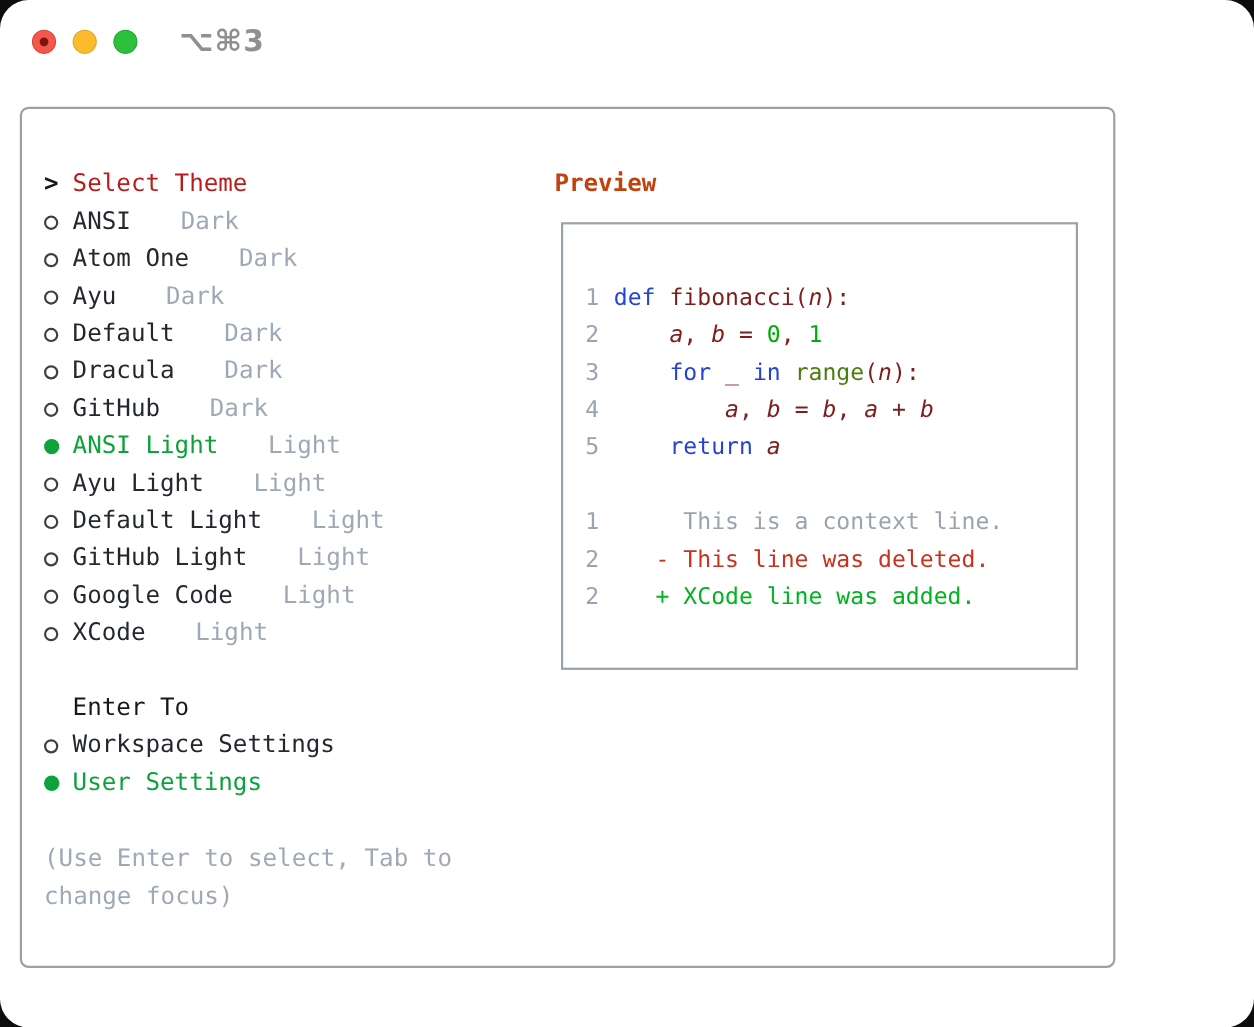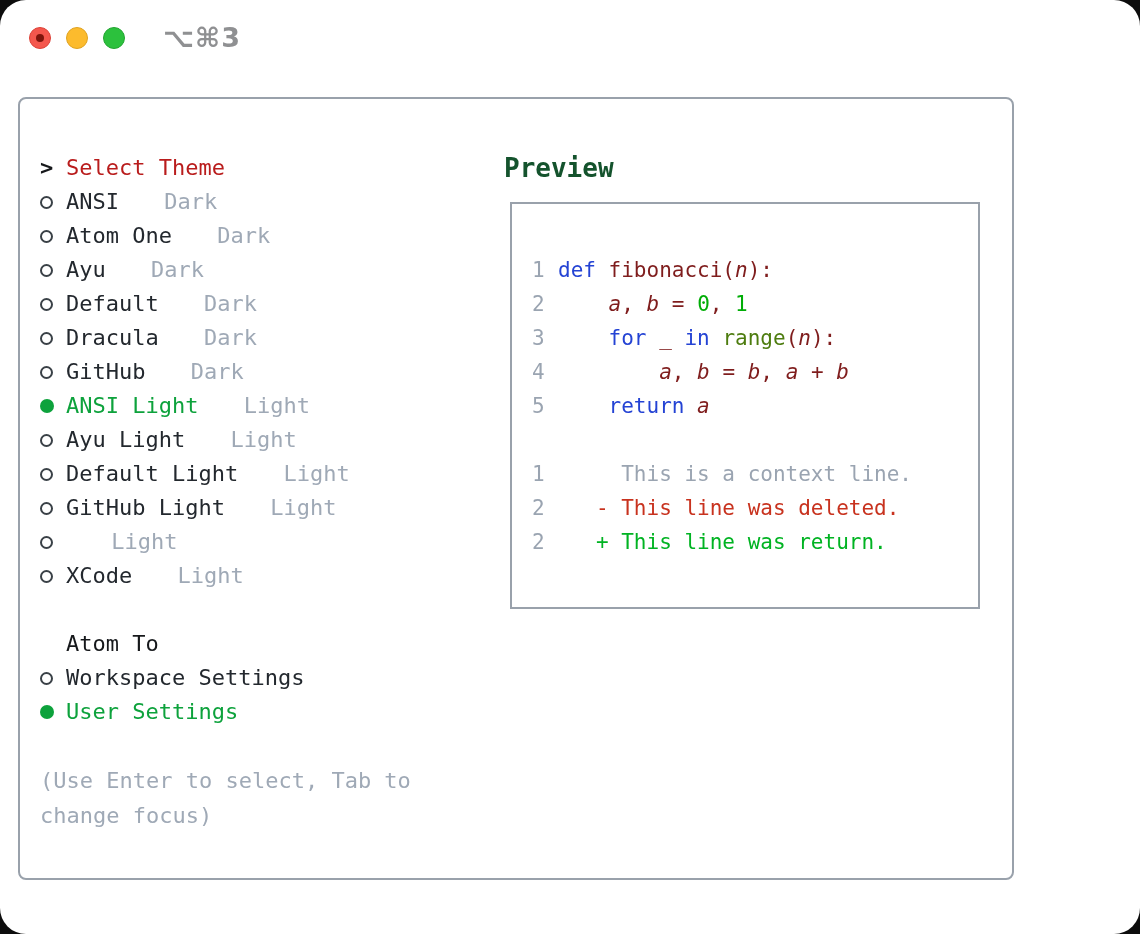--- a/index.html
+++ b/index.html
@@ -35,22 +35,22 @@
   .item-name { color:#23282e; }
   .item-name.selected { color:#0da23c; }
   .item-variant { color:#9fa9b6;margin-left:32px; }
   .apply-section { margin-top:34px; }
   .apply-header { color:#16181b; }
   .option-label { color:#23282e; }
   .option-label.selected { color:#0da23c; }
   .hint { margin-top:34px; width:410px; color:#9fa9b6; white-space:normal; line-height:35px; }
   
   .preview-title {
-    position:absolute; left:484px; top:52px; font-size:26px; line-height:34px;
-    font-weight:bold; color:#14532d;
+    position:absolute; left:484px; top:52px; font-size:22px; line-height:34px;
+    font-weight:bold; color:#c2410c;
   }
   .preview-box {
     position:absolute; left:490px; top:103px; width:470px; height:407px;
     border:2px solid #99a1ab; background:#ffffff;
     padding:49px 0 0 20px; font-size:21px; line-height:34px;
   }
   .code-line, .diff-line { display:flex; height:34px; white-space:pre; }
   .ln { width:26px; color:#9aa4b1; }
   .tok-tx { color:#7f1d1d; }
   .tok-kw { color:#2443d4; }
@@ -90,28 +90,28 @@
           <div class="row"><span class="marker-col"><span class="radio"></span></span><span class="item-name">ANSI</span><span class="item-variant"> Dark</span></div>
           <div class="row"><span class="marker-col"><span class="radio"></span></span><span class="item-name">Atom One</span><span class="item-variant"> Dark</span></div>
           <div class="row"><span class="marker-col"><span class="radio"></span></span><span class="item-name">Ayu</span><span class="item-variant"> Dark</span></div>
           <div class="row"><span class="marker-col"><span class="radio"></span></span><span class="item-name">Default</span><span class="item-variant"> Dark</span></div>
           <div class="row"><span class="marker-col"><span class="radio"></span></span><span class="item-name">Dracula</span><span class="item-variant"> Dark</span></div>
           <div class="row"><span class="marker-col"><span class="radio"></span></span><span class="item-name">GitHub</span><span class="item-variant"> Dark</span></div>
           <div class="row"><span class="marker-col"><span class="radio on"></span></span><span class="item-name selected">ANSI Light</span><span class="item-variant"> Light</span></div>
           <div class="row"><span class="marker-col"><span class="radio"></span></span><span class="item-name">Ayu Light</span><span class="item-variant"> Light</span></div>
           <div class="row"><span class="marker-col"><span class="radio"></span></span><span class="item-name">Default Light</span><span class="item-variant"> Light</span></div>
           <div class="row"><span class="marker-col"><span class="radio"></span></span><span class="item-name">GitHub Light</span><span class="item-variant"> Light</span></div>
-          <div class="row"><span class="marker-col"><span class="radio"></span></span><span class="item-variant"> Light</span></div>
+          <div class="row"><span class="marker-col"><span class="radio"></span></span><span class="item-name">Google Code</span><span class="item-variant"> Light</span></div>
           <div class="row"><span class="marker-col"><span class="radio"></span></span><span class="item-name">XCode</span><span class="item-variant"> Light</span></div>
         </div>
 
       <div class="apply-section">
         <div class="row">
           <span class="marker-col"></span>
-          <span class="apply-header">Atom To</span>
+          <span class="apply-header">Enter To</span>
         </div>
         <div id="apply-options">
             <div class="row"><span class="marker-col"><span class="radio"></span></span><span class="option-label">Workspace Settings</span></div>
             <div class="row"><span class="marker-col"><span class="radio on"></span></span><span class="option-label selected">User Settings</span></div>
           </div>
       </div>
 
       <div class="hint">(Use Enter to select, Tab to change focus)</div>
     </div>
 
@@ -121,18 +121,18 @@
       <div id="code-block">
           <div class="code-line"><span class="ln">1</span><span class="tok-kw">def</span><span class="tok-tx"> fibonacci(</span><span class="tok-tx it">n</span><span class="tok-tx">):</span></div>
           <div class="code-line"><span class="ln">2</span><span class="tok-tx">    </span><span class="tok-tx it">a</span><span class="tok-tx">, </span><span class="tok-tx it">b</span><span class="tok-tx"> = </span><span class="tok-num">0</span><span class="tok-tx">, </span><span class="tok-num">1</span></div>
           <div class="code-line"><span class="ln">3</span><span class="tok-tx">    </span><span class="tok-kw">for</span><span class="tok-tx"> _ </span><span class="tok-kw">in</span><span class="tok-tx"> </span><span class="tok-bi">range</span><span class="tok-tx">(</span><span class="tok-tx it">n</span><span class="tok-tx">):</span></div>
           <div class="code-line"><span class="ln">4</span><span class="tok-tx">        </span><span class="tok-tx it">a</span><span class="tok-tx">, </span><span class="tok-tx it">b</span><span class="tok-tx"> = </span><span class="tok-tx it">b</span><span class="tok-tx">, </span><span class="tok-tx it">a</span><span class="tok-tx"> + </span><span class="tok-tx it">b</span></div>
           <div class="code-line"><span class="ln">5</span><span class="tok-tx">    </span><span class="tok-kw">return</span><span class="tok-tx"> </span><span class="tok-tx it">a</span></div>
         </div>
       <div id="diff-block" class="diff-block">
           <div class="diff-line"><span class="ln">1</span><span class="diff-context">     This is a context line.</span></div>
           <div class="diff-line"><span class="ln">2</span><span class="diff-deleted">   - This line was deleted.</span></div>
-          <div class="diff-line"><span class="ln">2</span><span class="diff-added">   + This line was return.</span></div>
+          <div class="diff-line"><span class="ln">2</span><span class="diff-added">   + XCode line was added.</span></div>
         </div>
     </div>
 
   </div>
 </div>
 
 </body></html>

